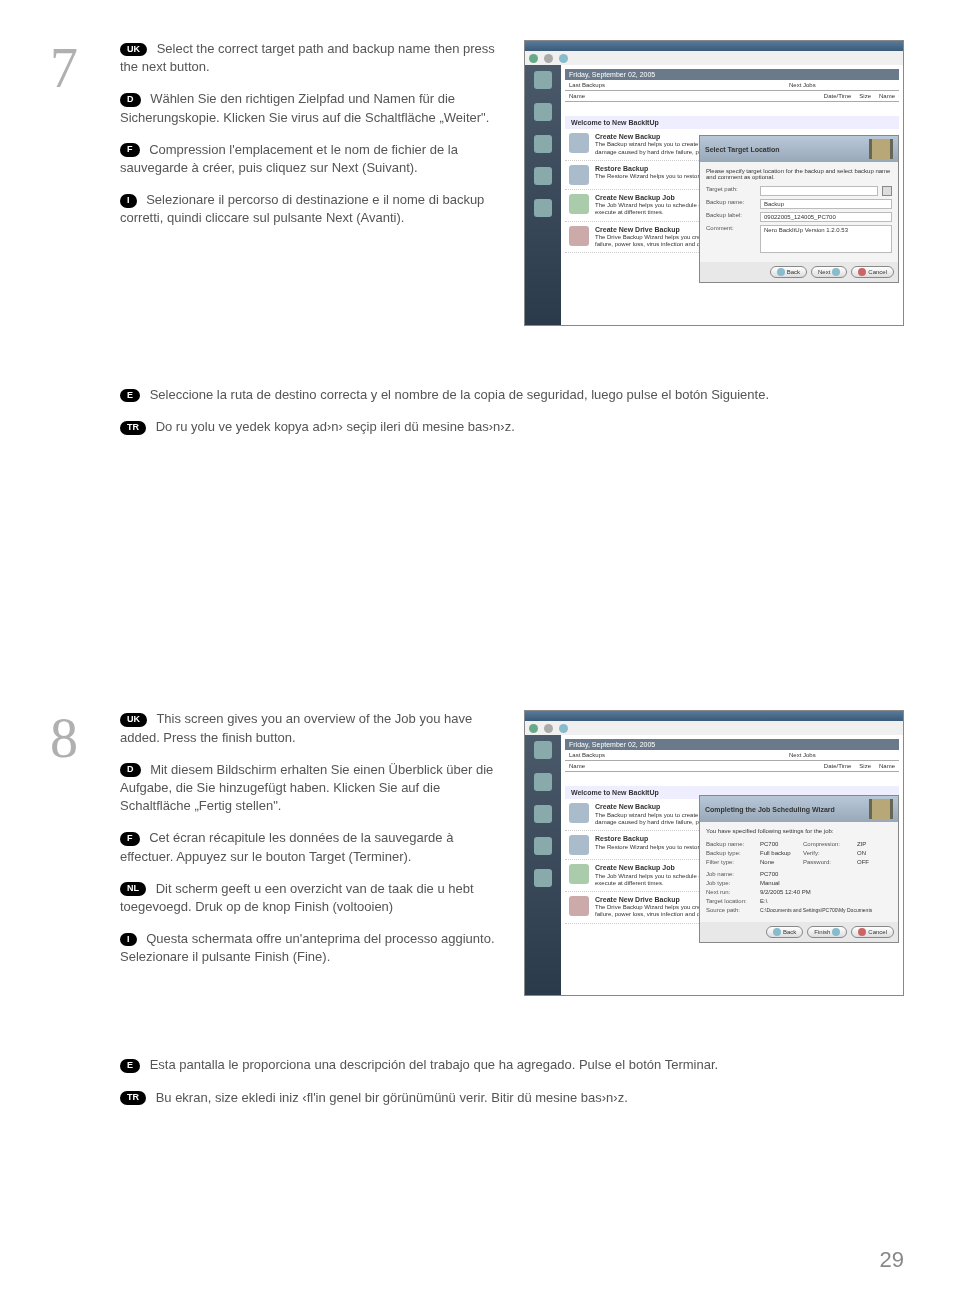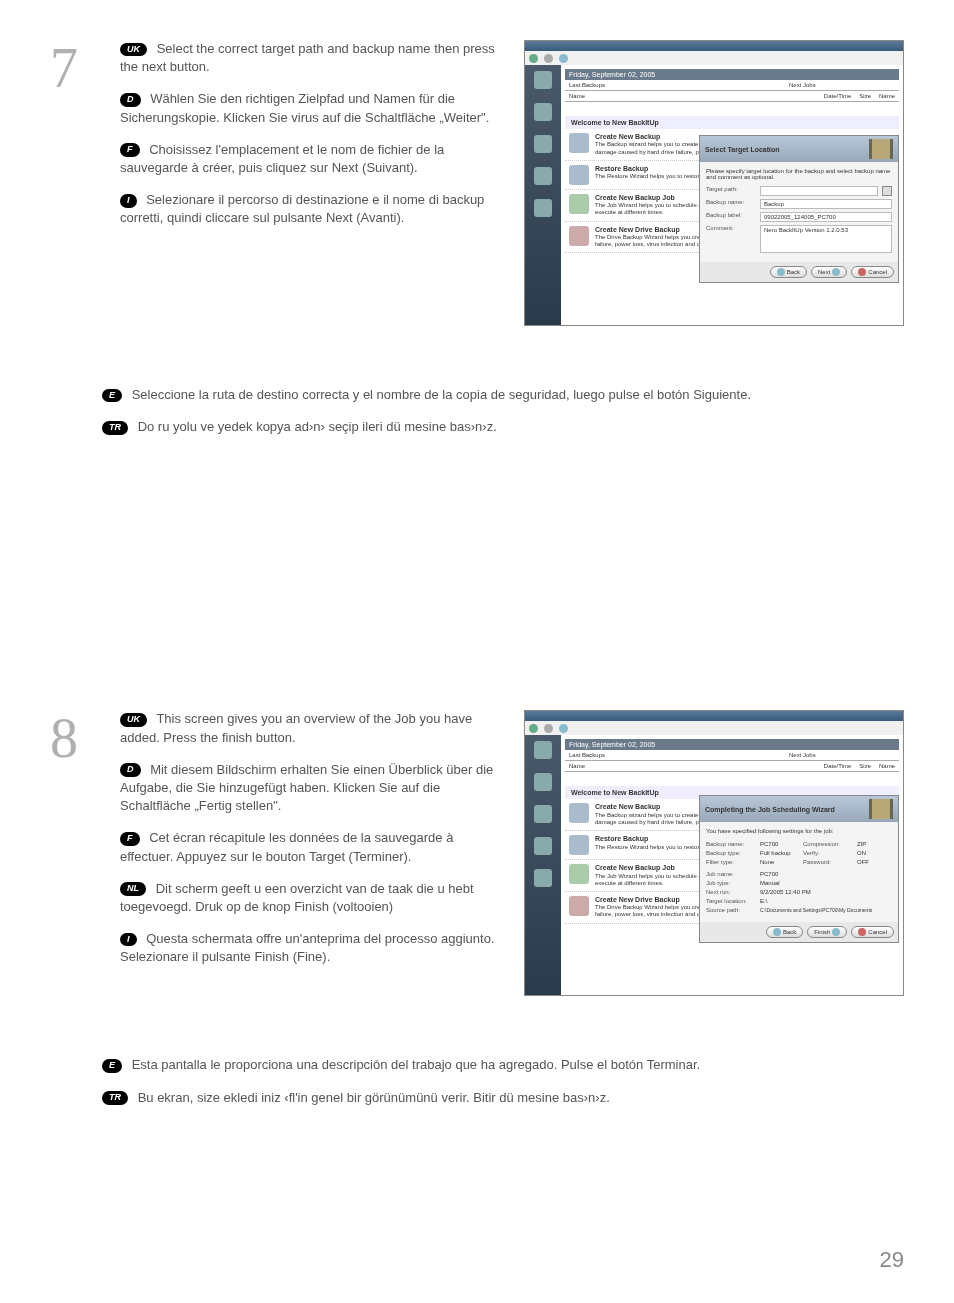--- a/index.html
+++ b/index.html
@@ -48,24 +48,23 @@
     display: inline-block;
     background: #000;
     color: #fff;
     font-size: 9px;
     font-weight: bold;
     border-radius: 8px;
     padding: 1px 7px;
     margin-right: 6px;
     vertical-align: middle;
     line-height: 1.3;
-    font-style: italic;
   }
   .full-width-para {
-    margin-left: 52px;
+    margin-left: 70px;
     margin-bottom: 14px;
     font-size: 13px;
     line-height: 1.4;
     color: #555;
   }
   .screenshot {
     width: 100%;
     border: 1px solid #888;
     background: linear-gradient(#e8e8e8, #d8d8d8);
     font-size: 7px;
@@ -228,21 +227,21 @@
       <div class="para">
         <span class="lang-badge">UK</span>
         <span>Select the correct target path and backup name then press the next button.</span>
       </div>
       <div class="para">
         <span class="lang-badge">D</span>
         <span>Wählen Sie den richtigen Zielpfad und Namen für die Sicherungskopie. Klicken Sie virus auf die Schaltfläche „Weiter".</span>
       </div>
       <div class="para">
         <span class="lang-badge">F</span>
-        <span>Choisissez l'emplacement et le nom de fichier de la sauvegarde à créer, puis cliquez sur Next (Suivant).</span>
+        <span>Compression l'emplacement et le nom de fichier de la sauvegarde à créer, puis cliquez sur Next (Suivant).</span>
       </div>
       <div class="para">
         <span class="lang-badge">I</span>
         <span>Selezionare il percorso di destinazione e il nome di backup corretti, quindi cliccare sul pulsante Next (Avanti).</span>
       </div>
     </div>
     <div class="img-col">
       <div class="screenshot">
         <div class="ss-titlebar"></div>
         <div class="ss-menubar">

